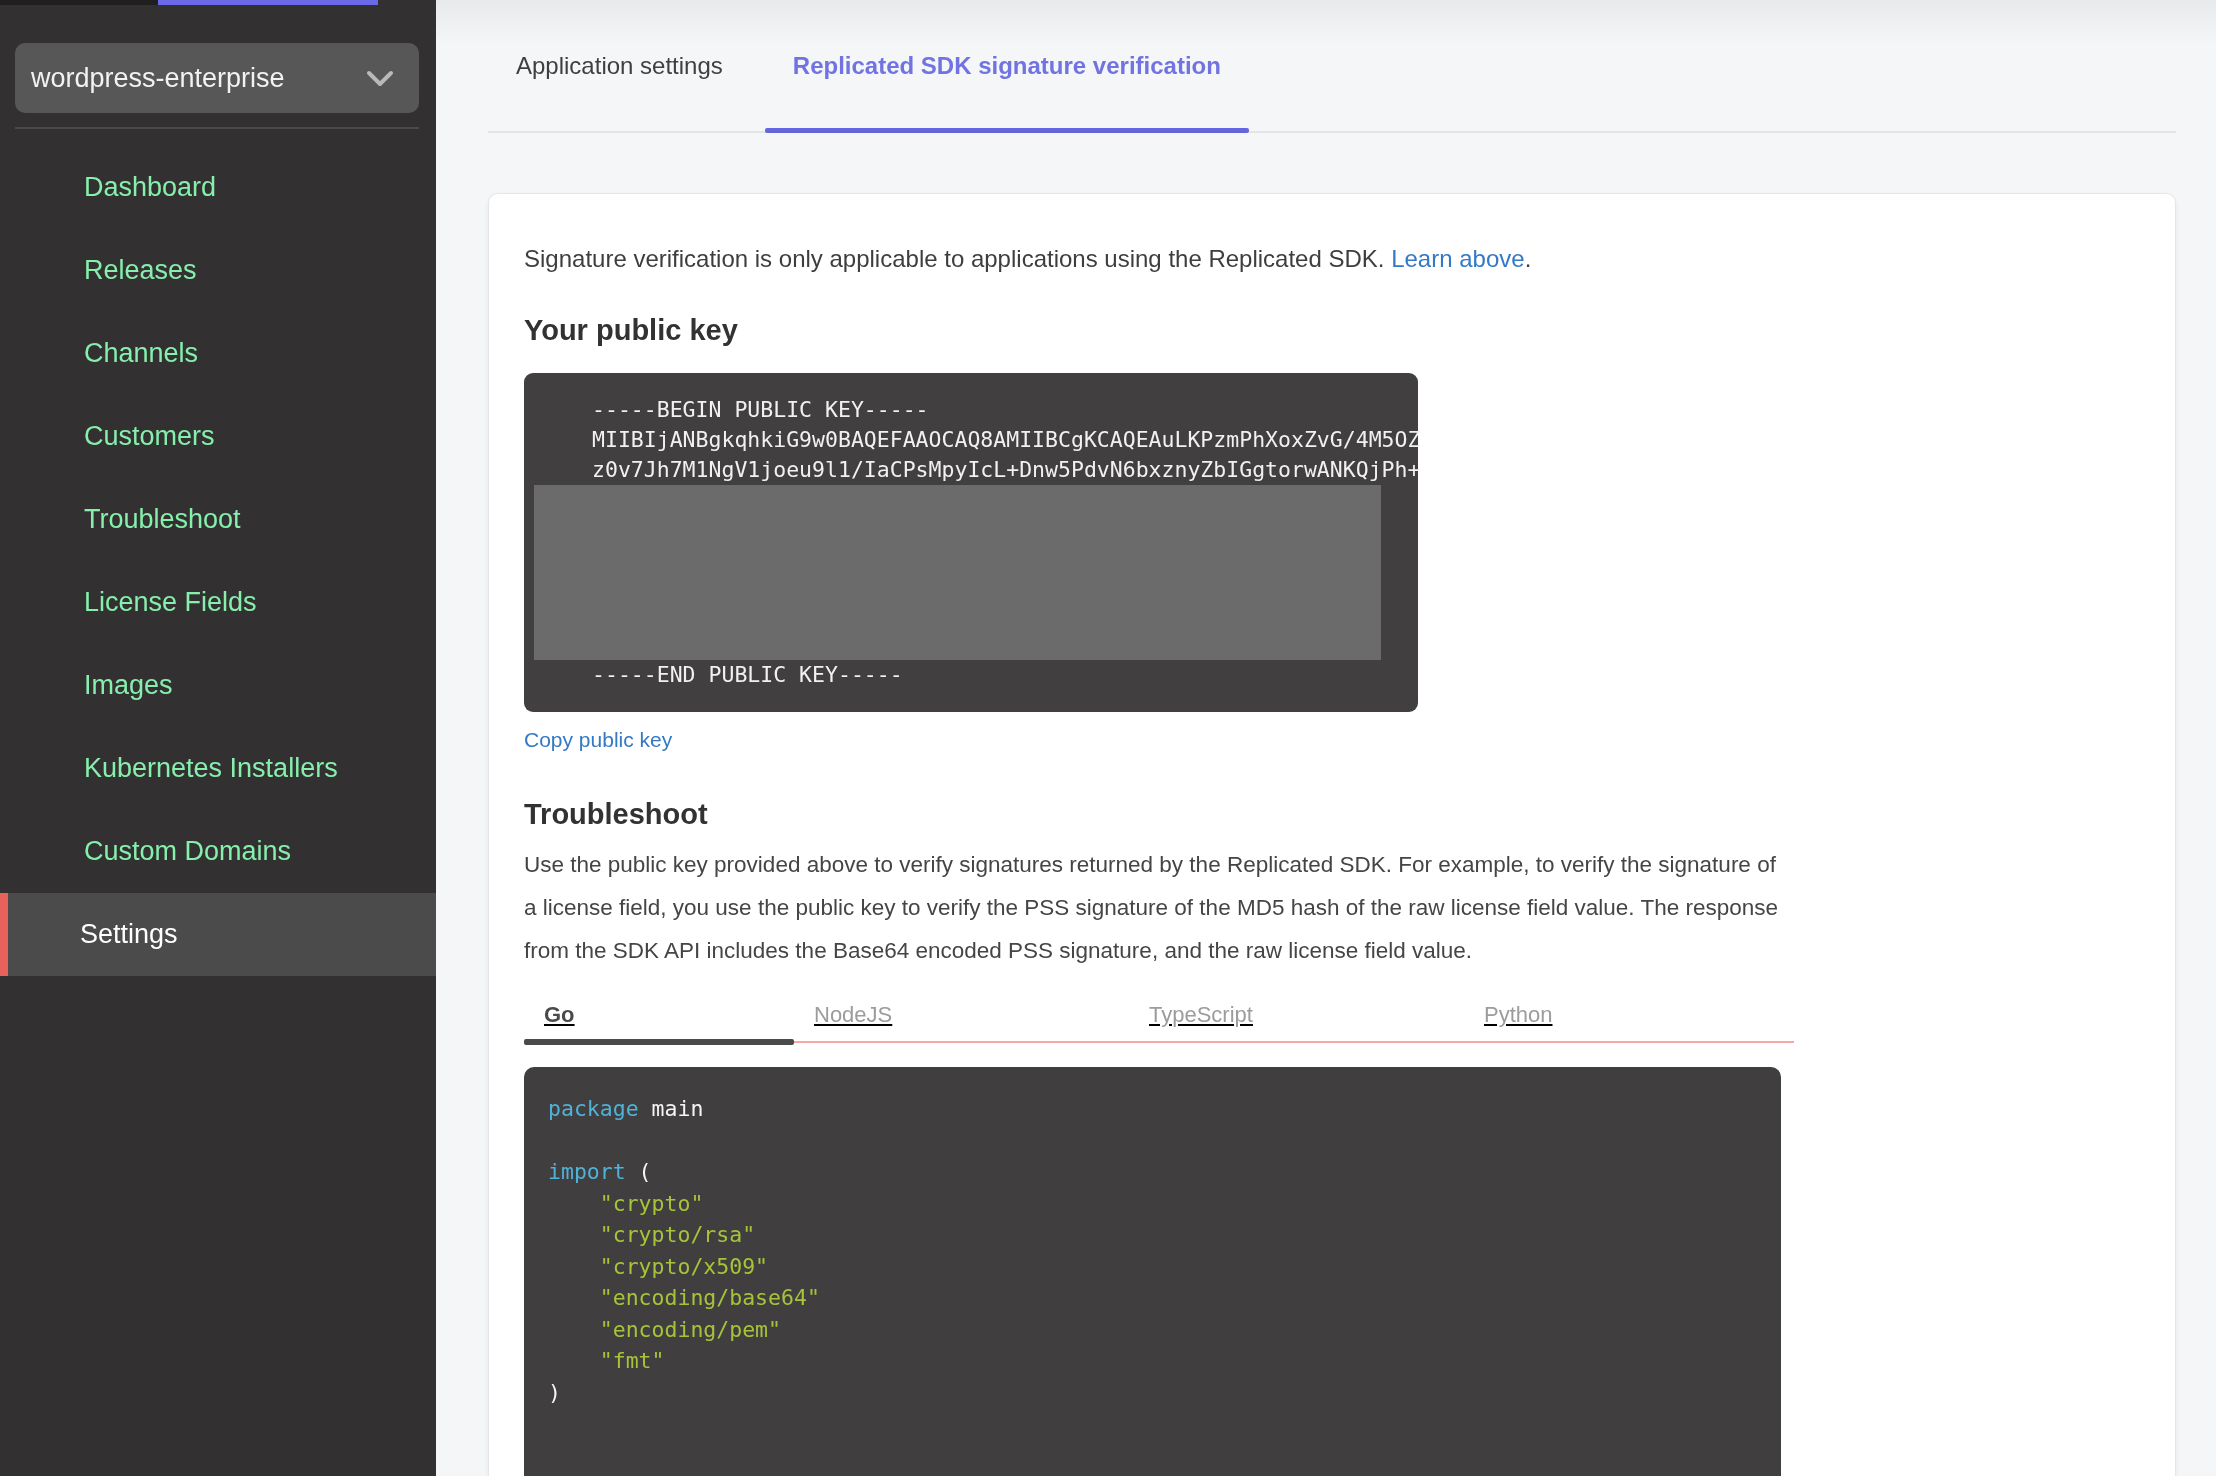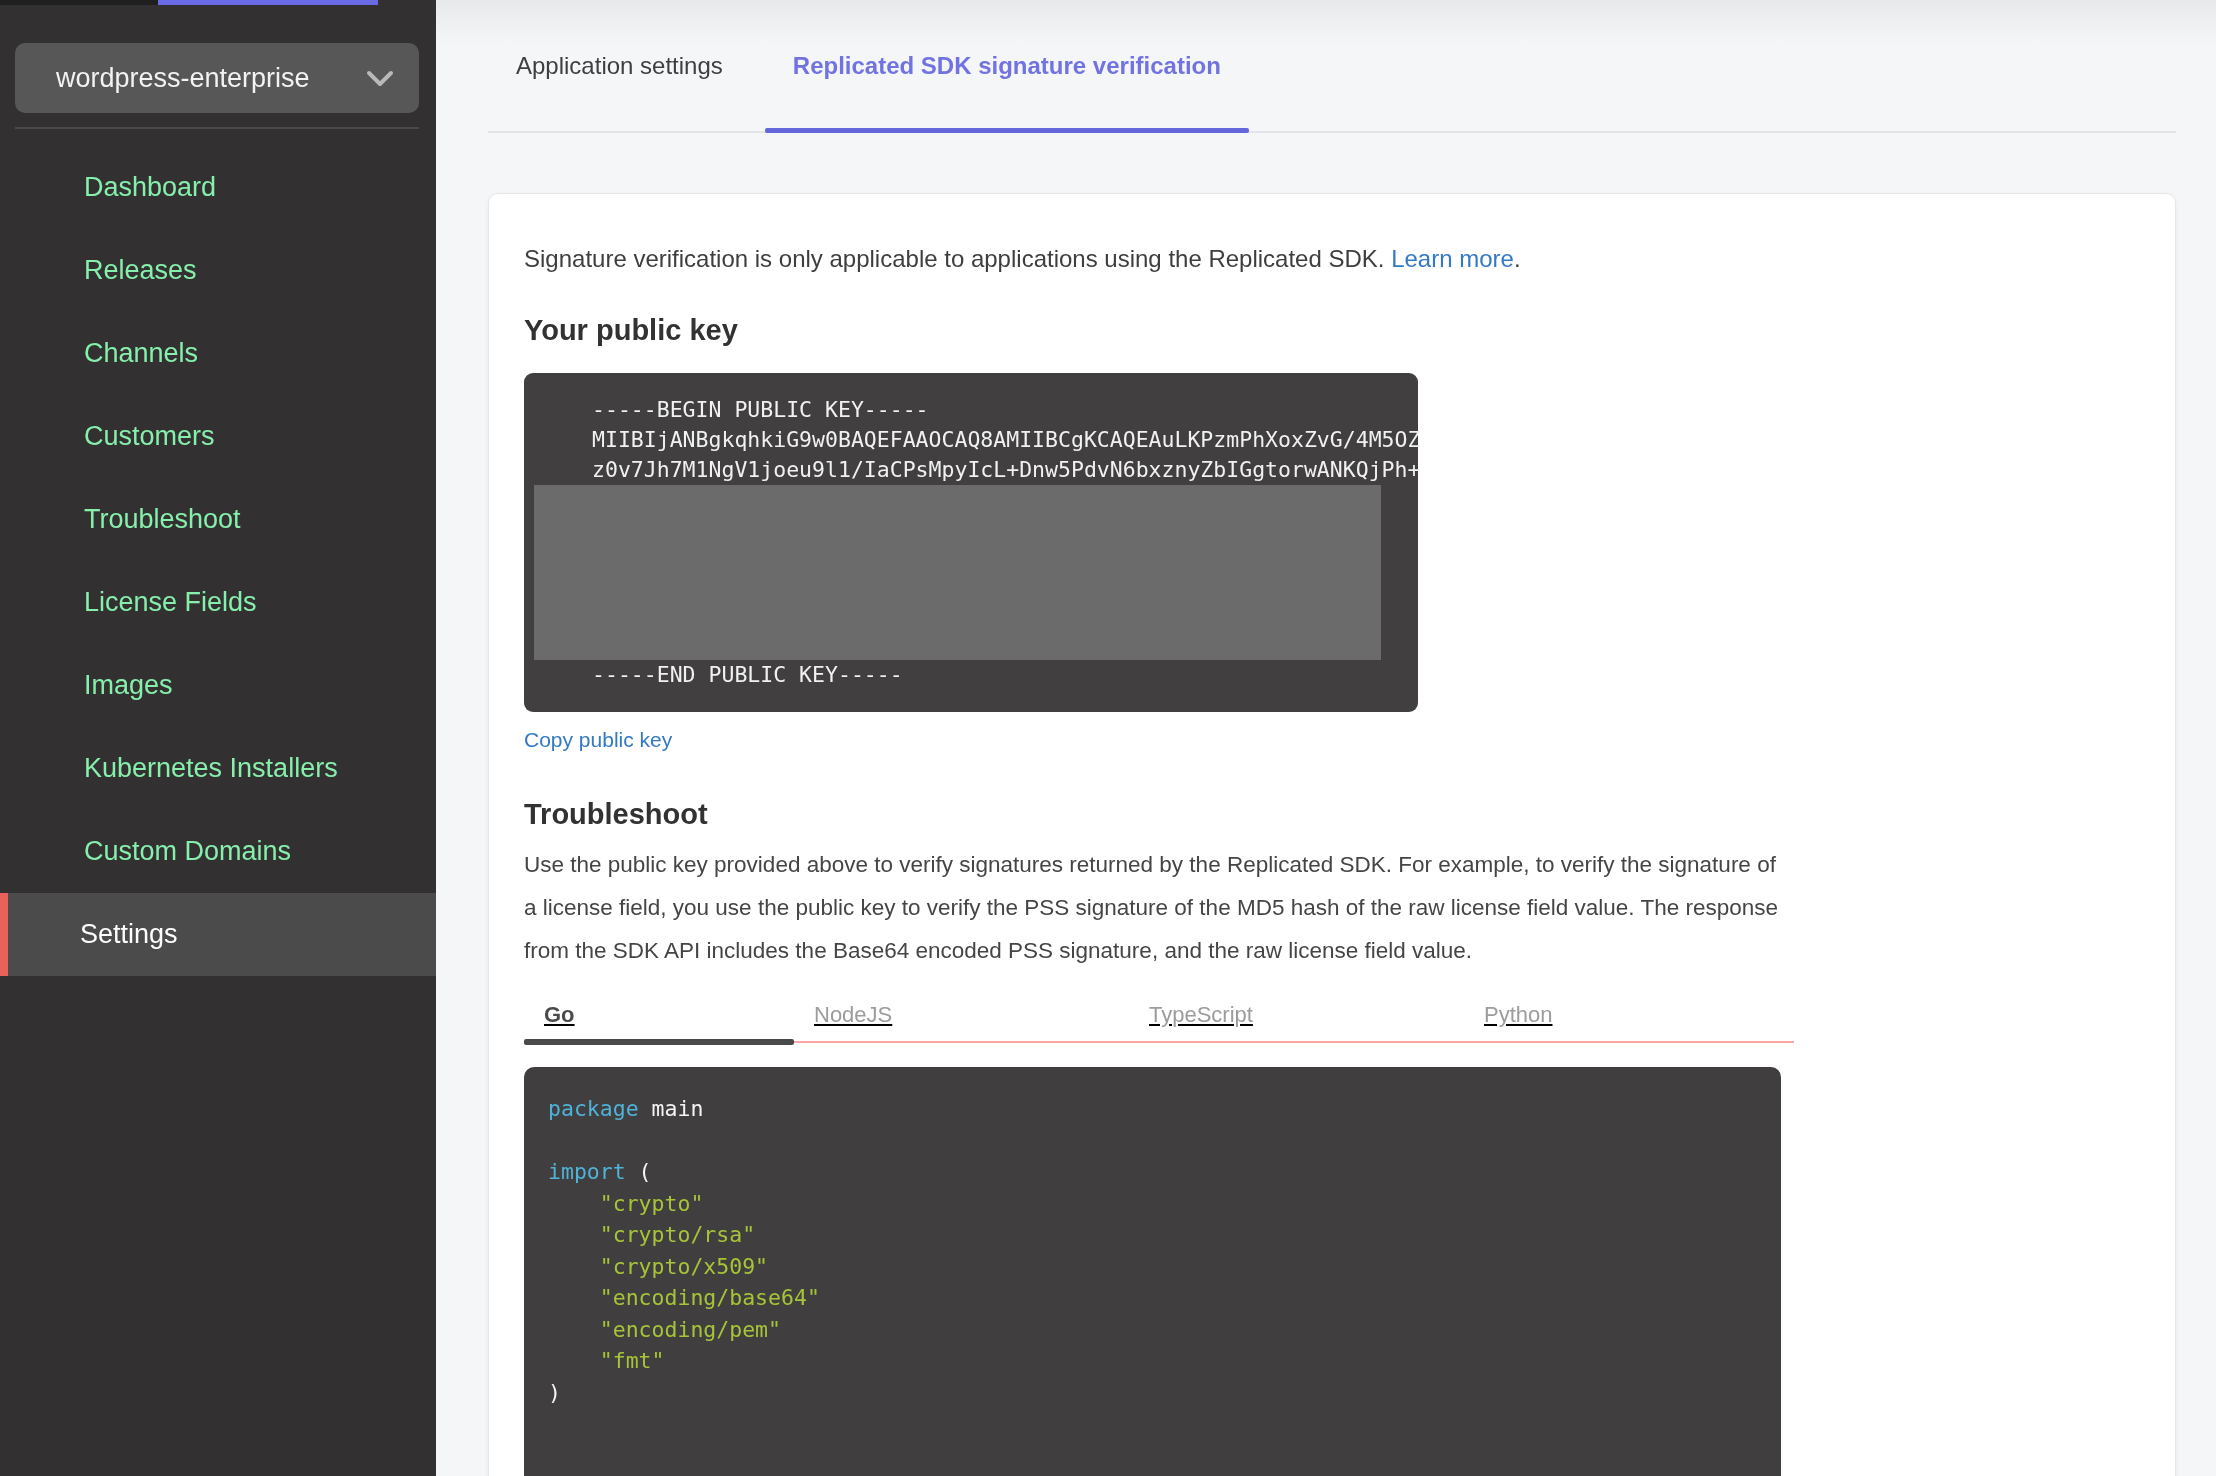--- a/index.html
+++ b/index.html
@@ -8,21 +8,21 @@
 
   
   .topstrip { position:absolute; top:0; left:0; width:2216px; height:5px; z-index:30; }
   .topstrip .seg-dark   { position:absolute; left:0; top:0; width:158px; height:5px; background:#1f1f1f; }
   .topstrip .seg-purple { position:absolute; left:158px; top:0; width:220px; height:5px; background:#6a6ae6; }
 
   
   .sidebar { position:absolute; left:0; top:0; width:436px; height:1476px; background:#323030; z-index:10; }
   .app-selector { position:absolute; left:15px; top:43px; width:404px; height:70px; background:#575757;
                   border-radius:10px; display:flex; align-items:center; cursor:pointer; }
-  .app-selector .label { color:#f2f2f2; font-size:27px; padding-left:41px; flex:1; white-space:nowrap;
+  .app-selector .label { color:#f2f2f2; font-size:27px; padding-left:16px; flex:1; white-space:nowrap;
                          overflow:hidden; }
   .app-selector .chev { width:34px; height:34px; margin-right:22px; flex:none; }
   .sidebar-divider { position:absolute; left:15px; top:127px; width:404px; height:2px; background:#4a4a4a; }
   .nav { position:absolute; left:0; top:146px; width:436px; }
   .nav-item { height:83px; line-height:83px; padding-left:84px; font-size:27px; color:#86efac;
               cursor:pointer; white-space:nowrap; }
   .nav-item.active { background:#4c4b4b; color:#ffffff; border-left:8px solid #e8615a; padding-left:72px; }
 
   
   .main { position:absolute; left:436px; top:0; width:1780px; height:1476px;
@@ -107,21 +107,21 @@
     </div>
 </div>
 
 <div class="main">
   <div class="tabs-row">
       <div class="tab">Application settings</div>
       <div class="tab active">Replicated SDK signature verification</div>
     </div>
 
   <div class="card">
-    <p class="intro"><span>Signature verification is only applicable to applications using the Replicated SDK.</span> <a class="link">Learn more</a><span>.</span></p>
+    <p class="intro"><span>Signature verification is only applicable to applications using the Replicated SDK.</span> <a class="link">Learn above</a><span>.</span></p>
 
     <h2 class="section h-pubkey">Your public key</h2>
 
     <div class="key-block">
       <div>
           <div class="kline">-----BEGIN PUBLIC KEY-----</div>
           <div class="kline">MIIBIjANBgkqhkiG9w0BAQEFAAOCAQ8AMIIBCgKCAQEAuLKPzmPhXoxZvG/4M5OZ</div>
           <div class="kline">z0v7Jh7M1NgV1joeu9l1/IaCPsMpyIcL+Dnw5PdvN6bxznyZbIGgtorwANKQjPh+</div>
         </div>
       <div class="key-redacted"></div>

